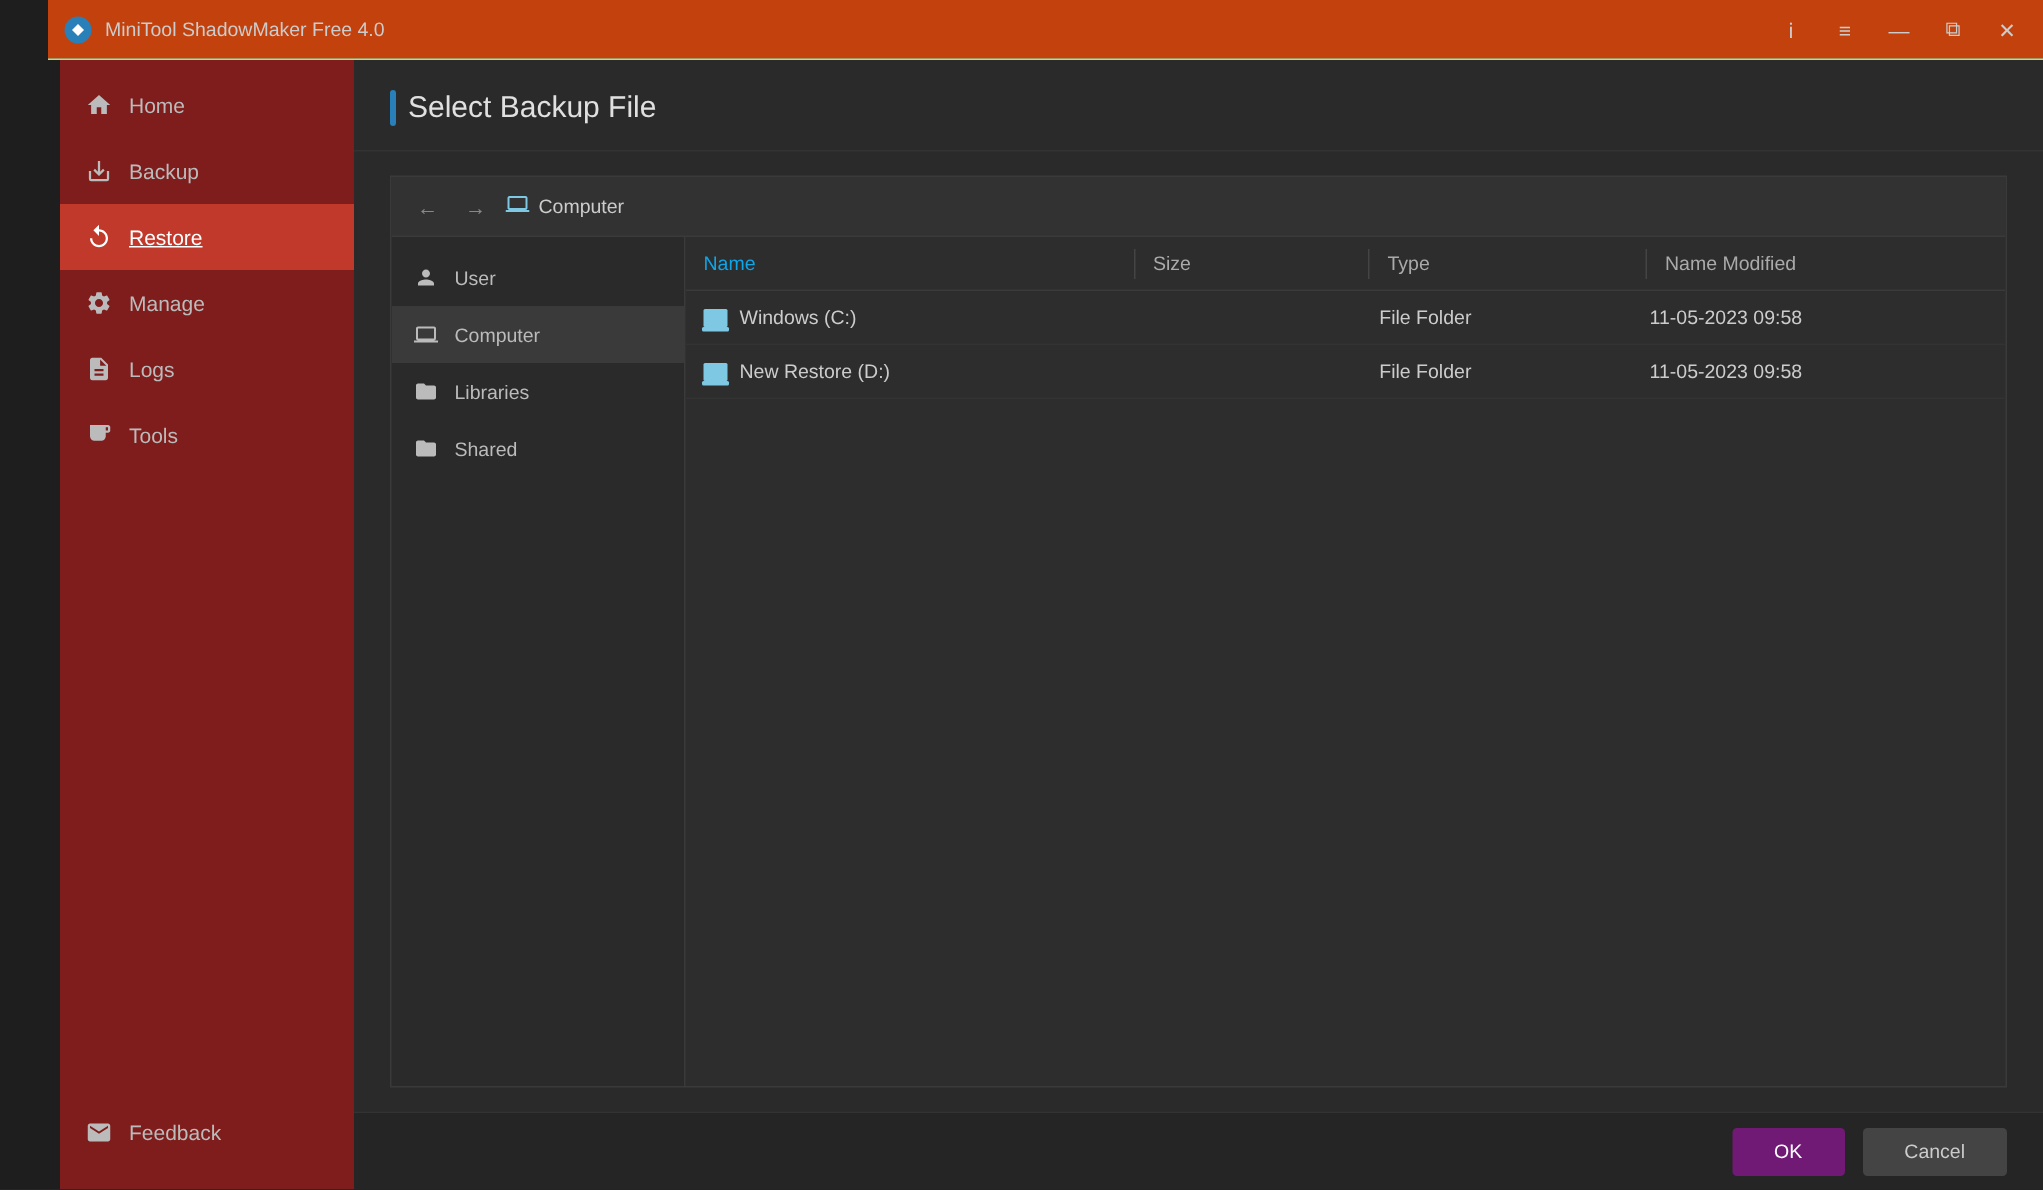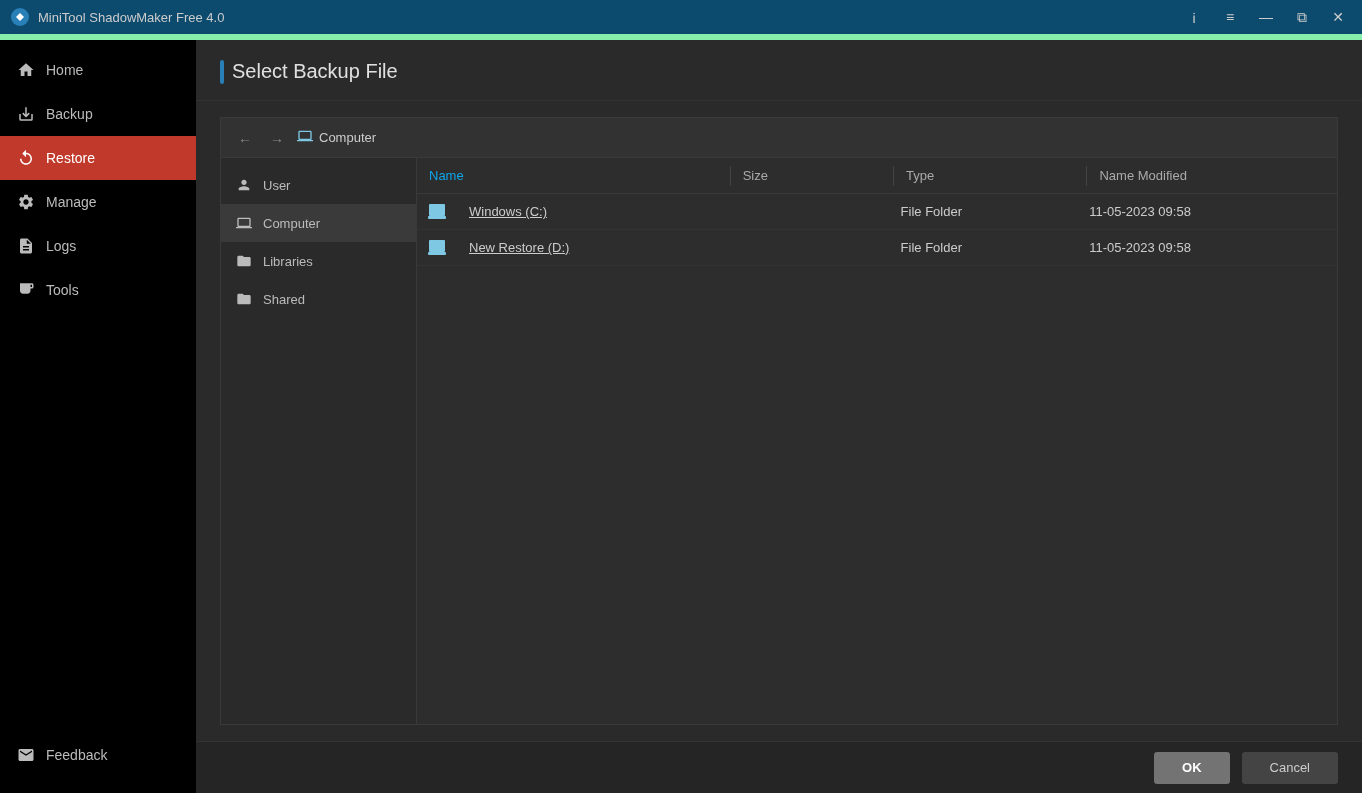--- a/index.html
+++ b/index.html
@@ -10,26 +10,27 @@
       font-family: 'Segoe UI', Arial, sans-serif;
       color: #ccc;
       overflow: hidden;
       display: flex;
       flex-direction: column;
     }
 
     
     #titlebar {
       height: 40px;
-      background: #0c4a6e;
+      background: #c2410c;
       display: flex;
       align-items: center;
       padding: 0 10px;
       flex-shrink: 0;
-      border-bottom: 6px solid #86efac;
+      border-bottom: 1px solid #86efac;
+      margin-left: 32px;
     }
     #titlebar-logo {
       width: 20px;
       height: 20px;
       margin-right: 8px;
       flex-shrink: 0;
     }
     #titlebar-title {
       font-size: 13px;
       color: #ccc;
@@ -54,38 +55,40 @@
     
     #main-layout {
       display: flex;
       flex: 1;
       overflow: hidden;
     }
 
     
     #sidebar {
       width: 196px;
-      background: #000000;
+      background: #7f1d1d;
       display: flex;
       flex-direction: column;
       flex-shrink: 0;
       padding-top: 8px;
+      margin-left: 40px;
     }
     .sidebar-item {
       display: flex;
       align-items: center;
       padding: 12px 16px;
       cursor: pointer;
       font-size: 14px;
       color: #bbb;
       gap: 10px;
     }
     .sidebar-item.active {
       background: #c0392b;
       color: #fff;
+      text-decoration: underline;
     }
     .sidebar-icon {
       width: 20px;
       height: 20px;
       display: flex;
       align-items: center;
       justify-content: center;
       flex-shrink: 0;
     }
     #sidebar-feedback {
@@ -104,20 +107,21 @@
 
     
     #page-header {
       padding: 20px 24px 16px;
       border-bottom: 1px solid #333;
     }
     #page-title {
       font-size: 20px;
       color: #e0e0e0;
       display: flex;
+      align-items: center;
       gap: 8px;
     }
     #page-title-accent {
       width: 4px;
       height: 24px;
       background: #2980b9;
       border-radius: 2px;
       flex-shrink: 0;
     }
 
@@ -237,25 +241,24 @@
       display: flex;
       align-items: center;
       height: 36px;
       padding: 0 12px;
       border-bottom: 1px solid #333;
       cursor: pointer;
     }
     .row-name {
       flex: 2;
       display: flex;
-      align-items: flex-start;
-      gap: 24px;
+      align-items: center;
+      gap: 8px;
       font-size: 13px;
       color: #ccc;
-      text-decoration: underline;
     }
     .row-size { flex: 1; font-size: 13px; color: #ccc; }
     .row-type { flex: 1.2; font-size: 13px; color: #ccc; }
     .row-date { flex: 1.5; font-size: 13px; color: #ccc; }
     .drive-icon {
       display: inline-block;
       width: 16px;
       height: 12px;
       background: #7ec8e3;
       border-radius: 1px;
@@ -288,23 +291,22 @@
     }
     .footer-btn {
       height: 32px;
       padding: 0 28px;
       font-size: 13px;
       cursor: pointer;
       border: none;
       border-radius: 3px;
     }
     .btn-ok {
-      background: #737373;
+      background: #701a75;
       color: #fff;
-      font-weight: bold;
     }
     .btn-cancel {
       background: #444;
       color: #ccc;
     }
 
     
     #table-body::-webkit-scrollbar { width: 6px; }
     #table-body::-webkit-scrollbar-track { background: #2a2a2a; }
     #table-body::-webkit-scrollbar-thumb { background: #555; border-radius: 3px; }

